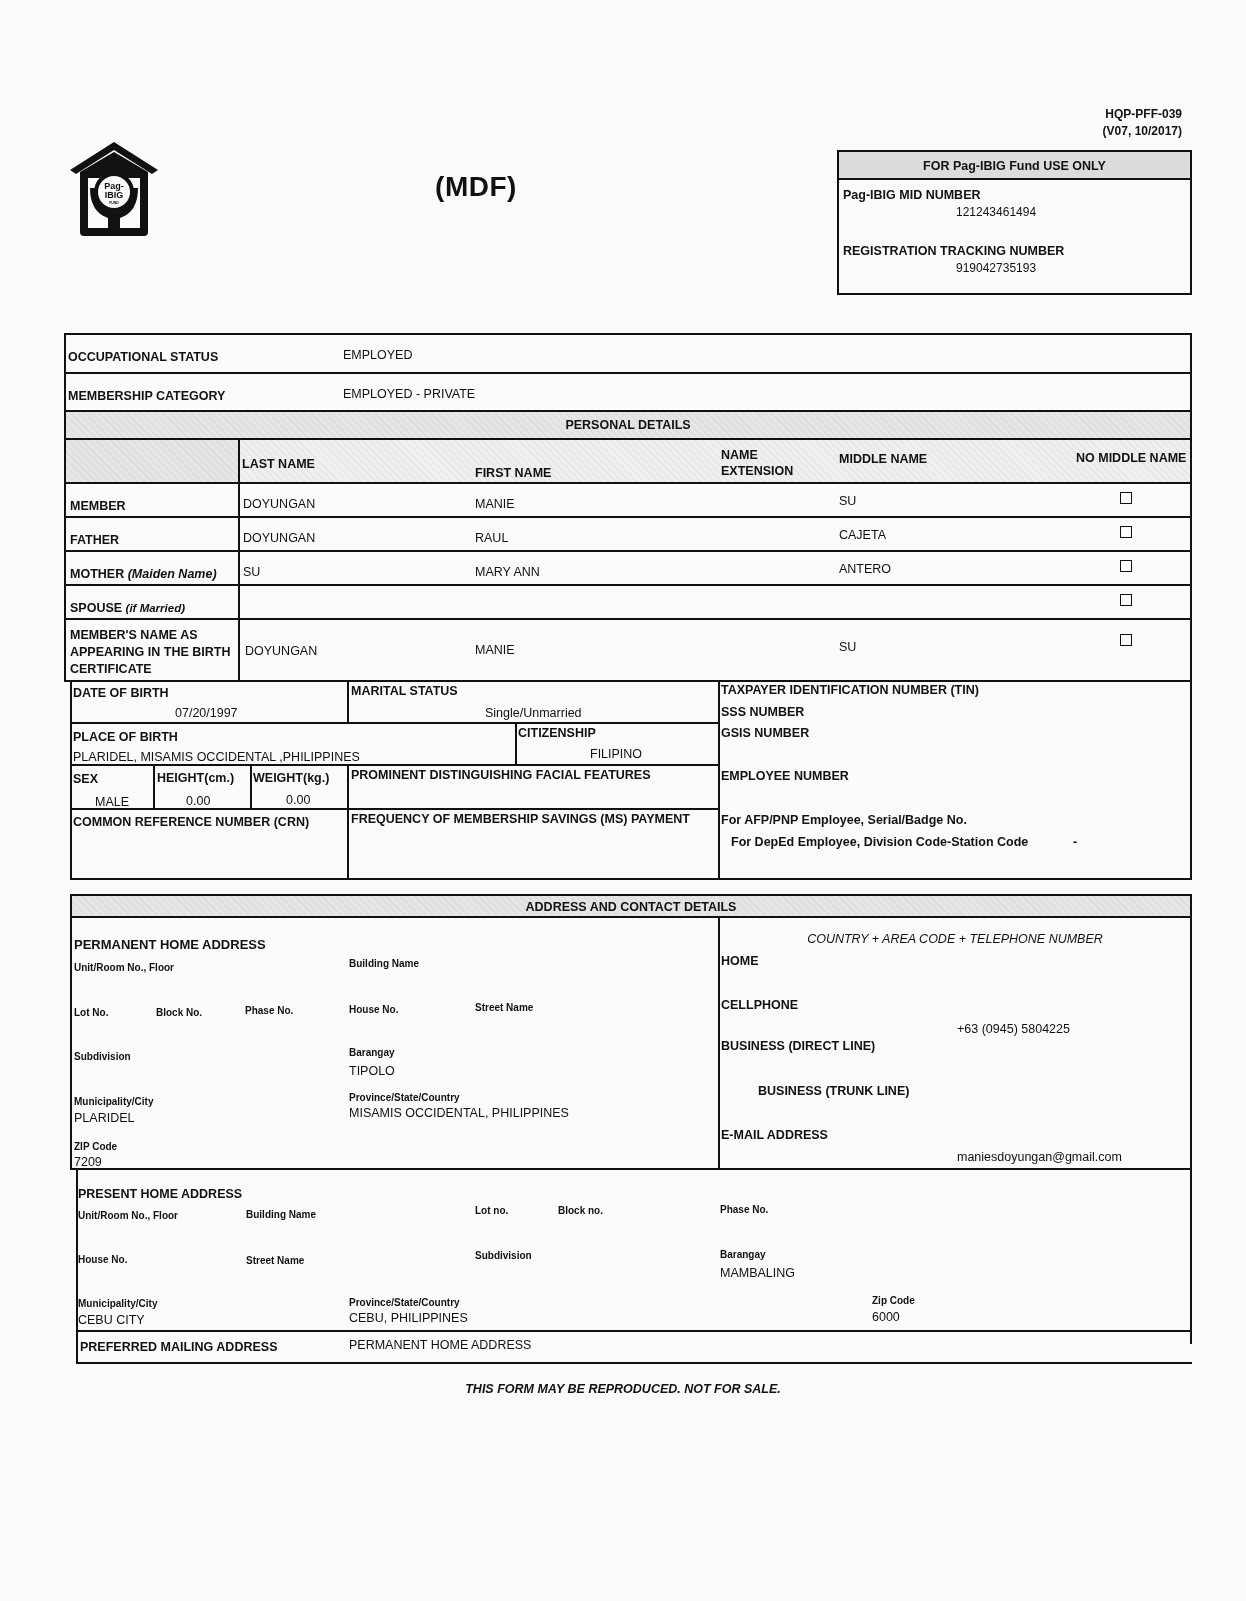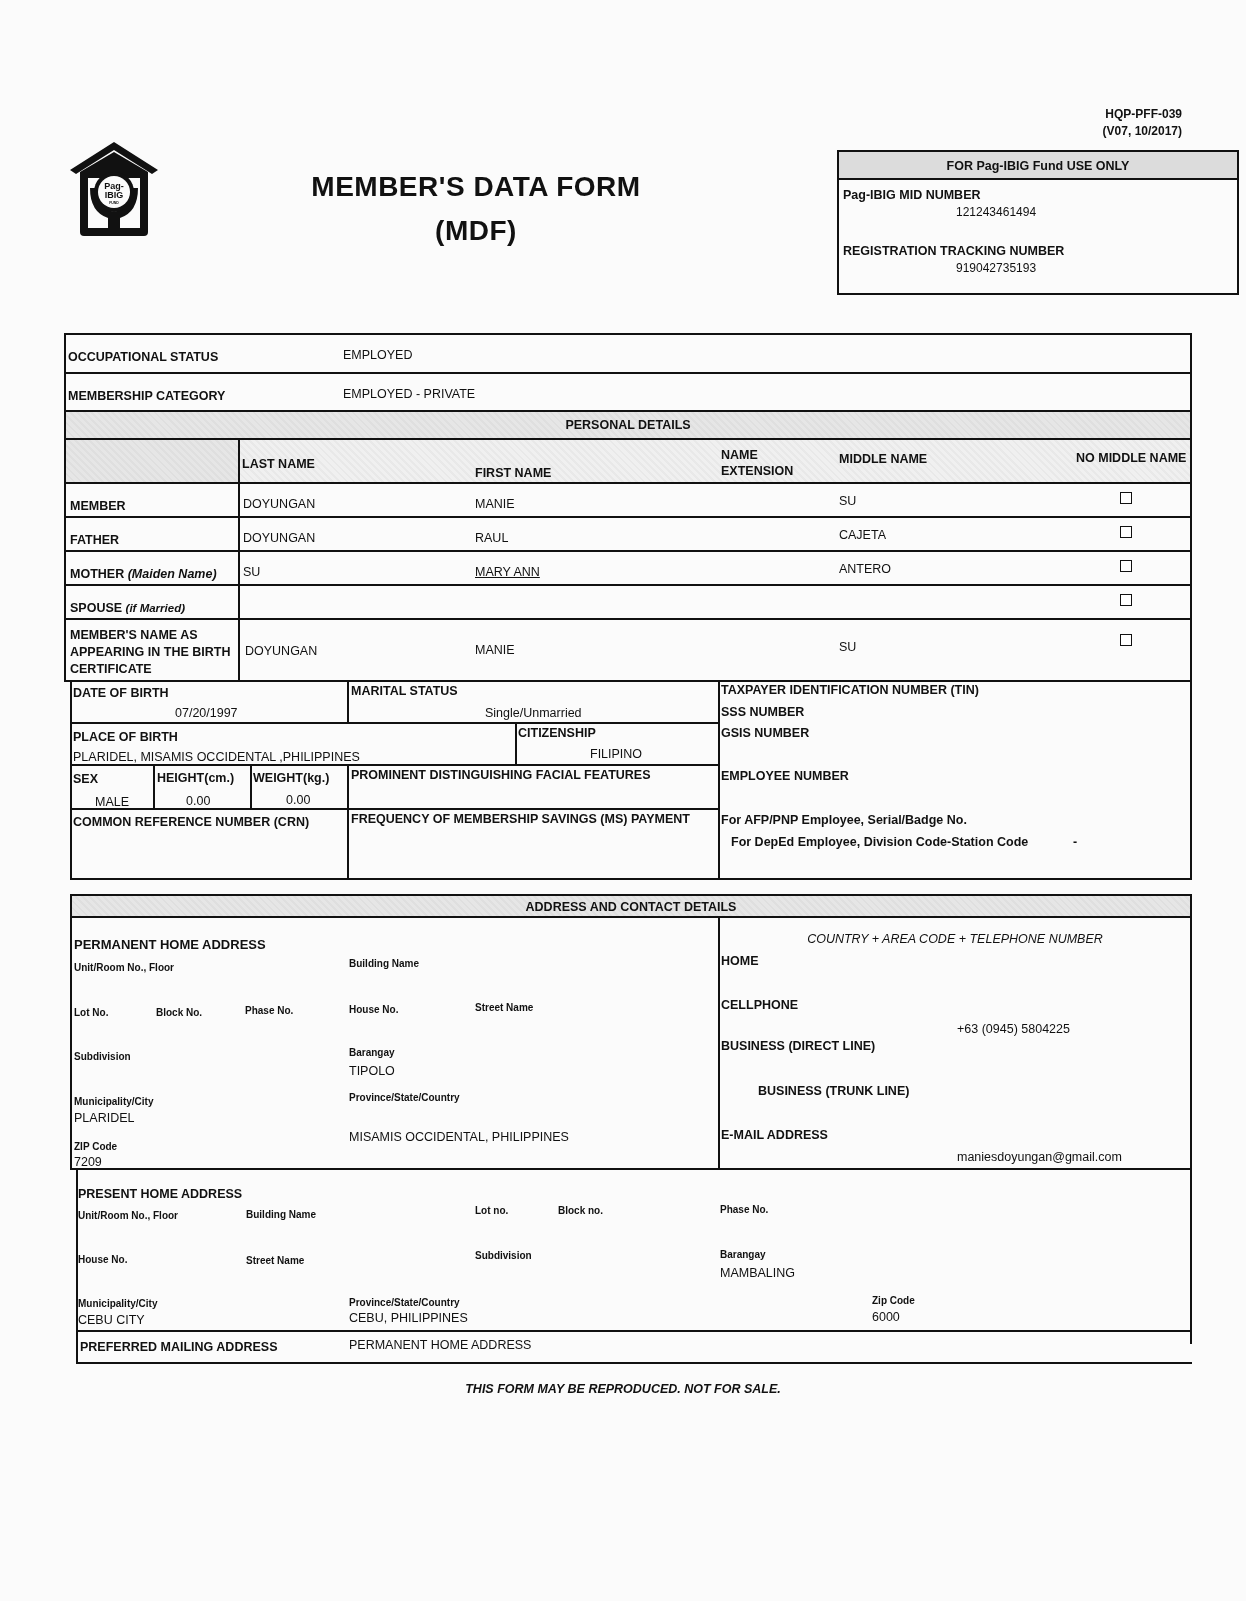--- a/index.html
+++ b/index.html
@@ -15,21 +15,21 @@
   .vline { position: absolute; width: 2px; background: #111; }
   .shade { position: absolute; background: #e6e6e6; background-image: repeating-linear-gradient(45deg, rgba(0,0,0,0.03) 0 2px, transparent 2px 5px); }
   .chk { position: absolute; width: 12px; height: 12px; border: 1.5px solid #111; background: #fff; }
 
   
   .form-code { right: 64px; top: 106px; text-align: right; font-size: 12px; font-weight: bold; line-height: 17px; }
   .title { left: 286px; width: 380px; text-align: center; top: 165px; font-size: 28px; font-weight: bold; letter-spacing: 0.5px; line-height: 44px; }
 
   .logo { left: 68px; top: 140px; width: 92px; height: 98px; }
 
-  .use-box { left: 837px; top: 150px; width: 402px; height: 145px; border: 2px solid #111; }
+  .use-box { left: 837px; top: 150px; width: 355px; height: 145px; border: 2px solid #111; }
   .use-head { left: 0; top: 0; width: 100%; height: 28px; background: #dcdcdc; text-align: center; font-size: 12.5px; font-weight: bold; line-height: 28px; border-bottom: 2px solid #111; }
   .use-lbl { left: 4px; font-size: 12.5px; font-weight: bold; }
   .use-num { left: 117px; font-size: 12px; }
 </style>
 </head>
 <body>
 
 <div class="abs form-code">
   <div>HQP-PFF-039</div>
   <div>(V07, 10/2017)</div>
@@ -43,21 +43,20 @@
     <path d="M22,48 Q22,72 40,78 L40,88 L52,88 L52,78 Q70,72 70,48 L64,48 Q64,68 46,72 Q28,68 28,48 Z" fill="#111"></path>
     <circle cx="46" cy="52" r="20" fill="#111"></circle>
     <circle cx="46" cy="52" r="16" fill="#fbfbfb"></circle>
     <text x="46" y="49" font-family="Liberation Sans, sans-serif" font-size="9" font-weight="bold" text-anchor="middle" fill="#111">Pag-</text>
     <text x="46" y="58" font-family="Liberation Sans, sans-serif" font-size="9" font-weight="bold" text-anchor="middle" fill="#111">IBIG</text>
     <text x="46" y="64" font-family="Liberation Sans, sans-serif" font-size="3.5" font-weight="bold" text-anchor="middle" fill="#111">FUND</text>
   </svg>
 </div>
 
 <div class="abs title">
-  <div>MEMBER'S DATA FORM</div>
   <div>(MDF)</div>
 </div>
 
 <div class="abs use-box">
   <div class="abs use-head">FOR Pag-IBIG Fund USE ONLY</div>
   <div class="abs use-lbl" style="top:36px;">Pag-IBIG MID NUMBER</div>
   <div class="abs use-num" style="top:53px;">121243461494</div>
   <div class="abs use-lbl" style="top:92px;">REGISTRATION TRACKING NUMBER</div>
   <div class="abs use-num" style="top:109px;">919042735193</div>
 </div>
@@ -109,21 +108,21 @@
     <div class="chk" style="left:1120px; top:526px;"></div>
   </div>
   <div class="hline" style="left:64px; top:550px; width:1128px;"></div>
 
   <div>
     <div class="abs lbl" style="left:70px; top:567px;">
       <span>MOTHER</span>
       <span class="it">(Maiden Name)</span>
     </div>
     <div class="abs val" style="left:243px; top:565px;">SU</div>
-    <div class="abs val" style="left:475px; top:565px;text-decoration:underline;">MARY ANN</div>
+    <div class="abs val" style="left:475px; top:565px;">MARY ANN</div>
     <div class="abs val" style="left:839px; top:562px;">ANTERO</div>
     <div class="chk" style="left:1120px; top:560px;"></div>
   </div>
   <div class="hline" style="left:64px; top:584px; width:1128px;"></div>
 
   <div>
     <div class="abs lbl" style="left:70px; top:601px;">
       <span>SPOUSE</span>
       <span class="it" style="font-size:11.5px;">(if Married)</span>
     </div>
@@ -201,21 +200,21 @@
   <div class="abs small" style="left:156px; top:1007px;">Block No.</div>
   <div class="abs small" style="left:245px; top:1005px;">Phase No.</div>
   <div class="abs small" style="left:349px; top:1004px;">House No.</div>
   <div class="abs small" style="left:475px; top:1002px;">Street Name</div>
   <div class="abs small" style="left:74px; top:1051px;">Subdivision</div>
   <div class="abs small" style="left:349px; top:1047px;">Barangay</div>
   <div class="abs val" style="left:349px; top:1064px;">TIPOLO</div>
   <div class="abs small" style="left:74px; top:1096px;">Municipality/City</div>
   <div class="abs val" style="left:74px; top:1111px;">PLARIDEL</div>
   <div class="abs small" style="left:349px; top:1092px;">Province/State/Country</div>
-  <div class="abs val" style="left:349px; top:1106px;margin-top:24px;">MISAMIS OCCIDENTAL, PHILIPPINES</div>
+  <div class="abs val" style="left:349px; top:1106px;">MISAMIS OCCIDENTAL, PHILIPPINES</div>
   <div class="abs small" style="left:74px; top:1141px;">ZIP Code</div>
   <div class="abs val" style="left:74px; top:1155px;">7209</div>
 
   <div class="vline" style="left:718px; top:916px; height:252px;"></div>
   <div class="abs lbl it" style="left:720px; width:470px; text-align:center; top:932px; font-weight:normal; font-size:12.5px;">COUNTRY + AREA CODE + TELEPHONE NUMBER</div>
   <div class="abs lbl" style="left:721px; top:954px;">HOME</div>
   <div class="abs lbl" style="left:721px; top:998px;">CELLPHONE</div>
   <div class="abs val" style="left:957px; top:976px;margin-top:46px;">+63 (0945) 5804225</div>
   <div class="abs lbl" style="left:721px; top:1039px;">BUSINESS (DIRECT LINE)</div>
   <div class="abs lbl" style="left:721px; top:1084px;padding-left:37px;">BUSINESS (TRUNK LINE)</div>

